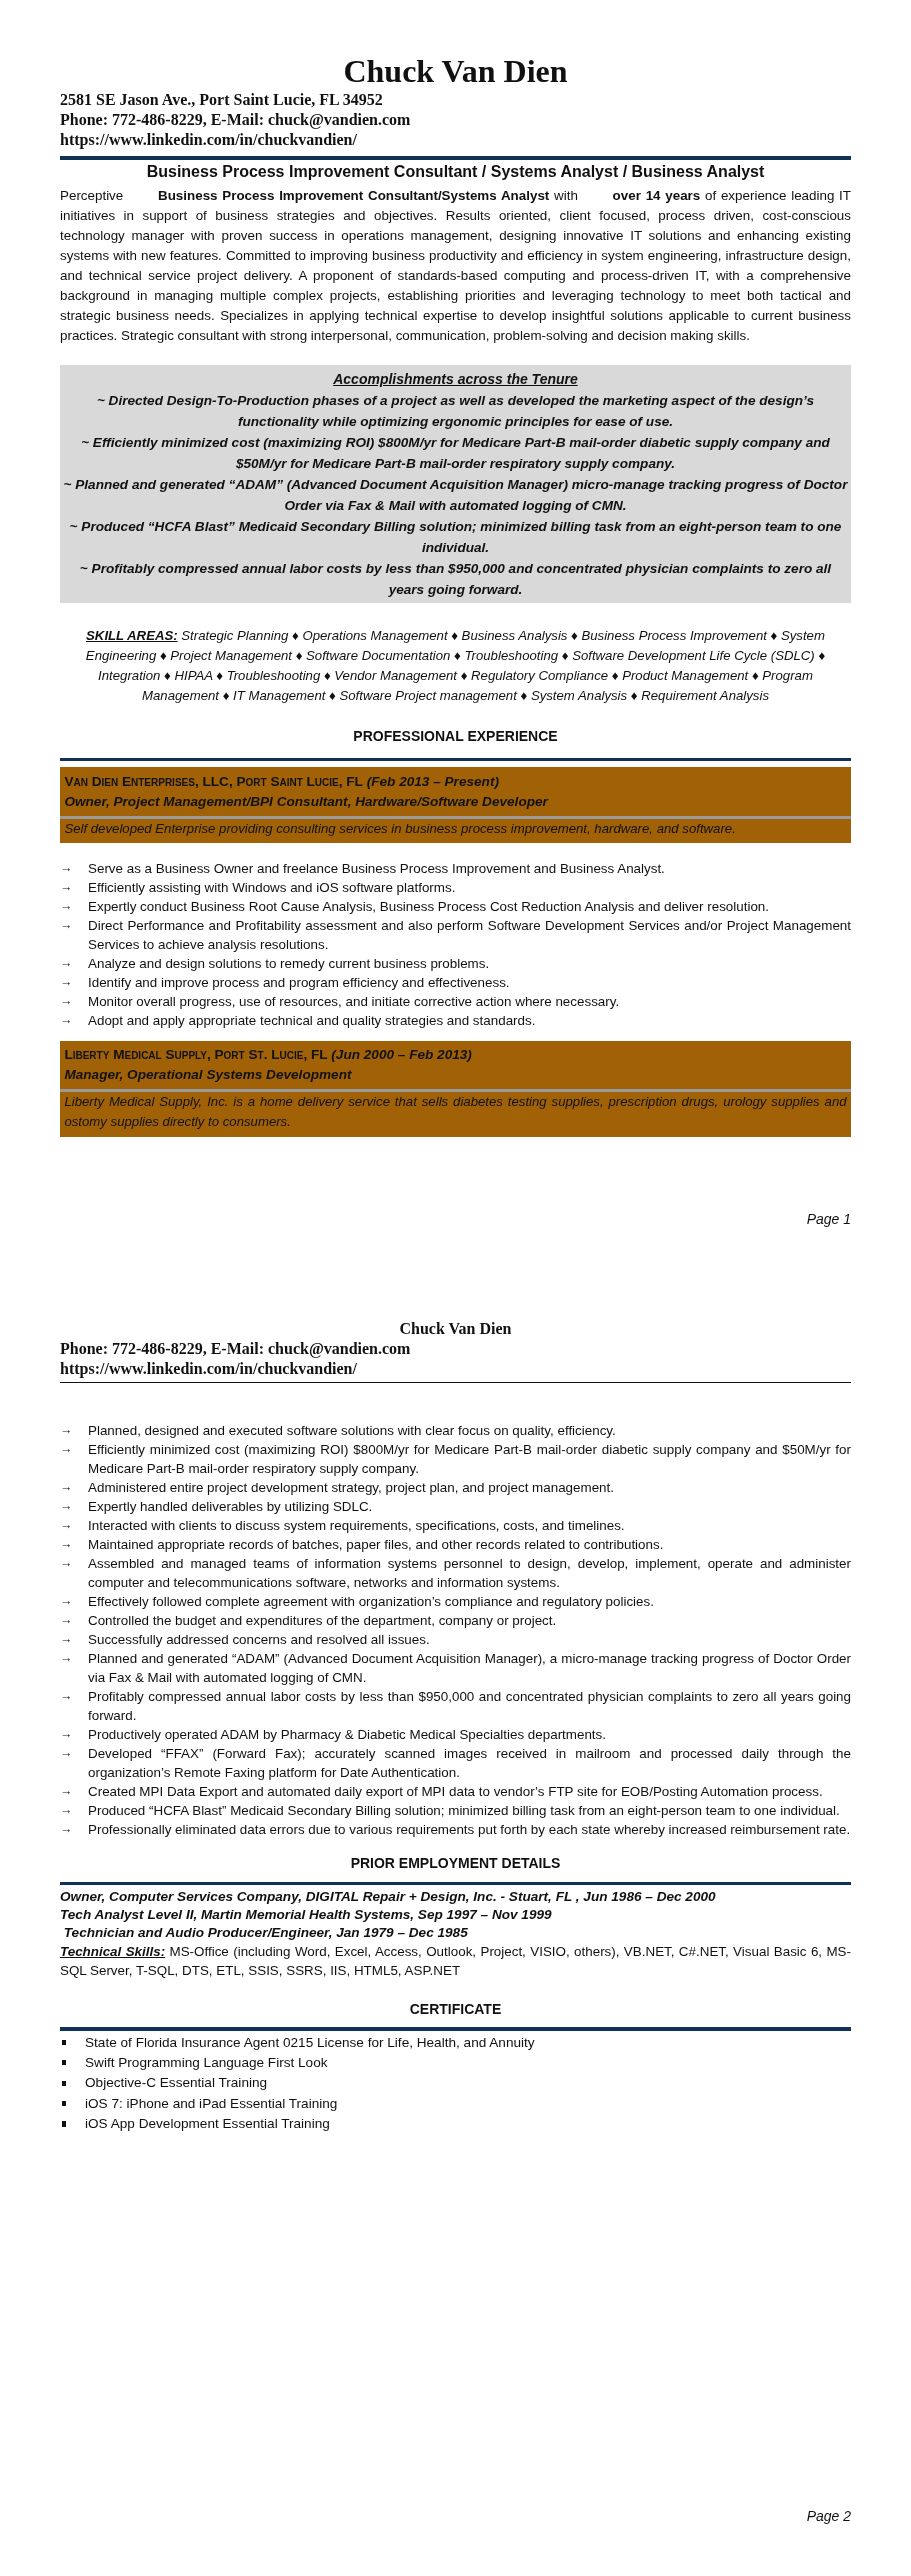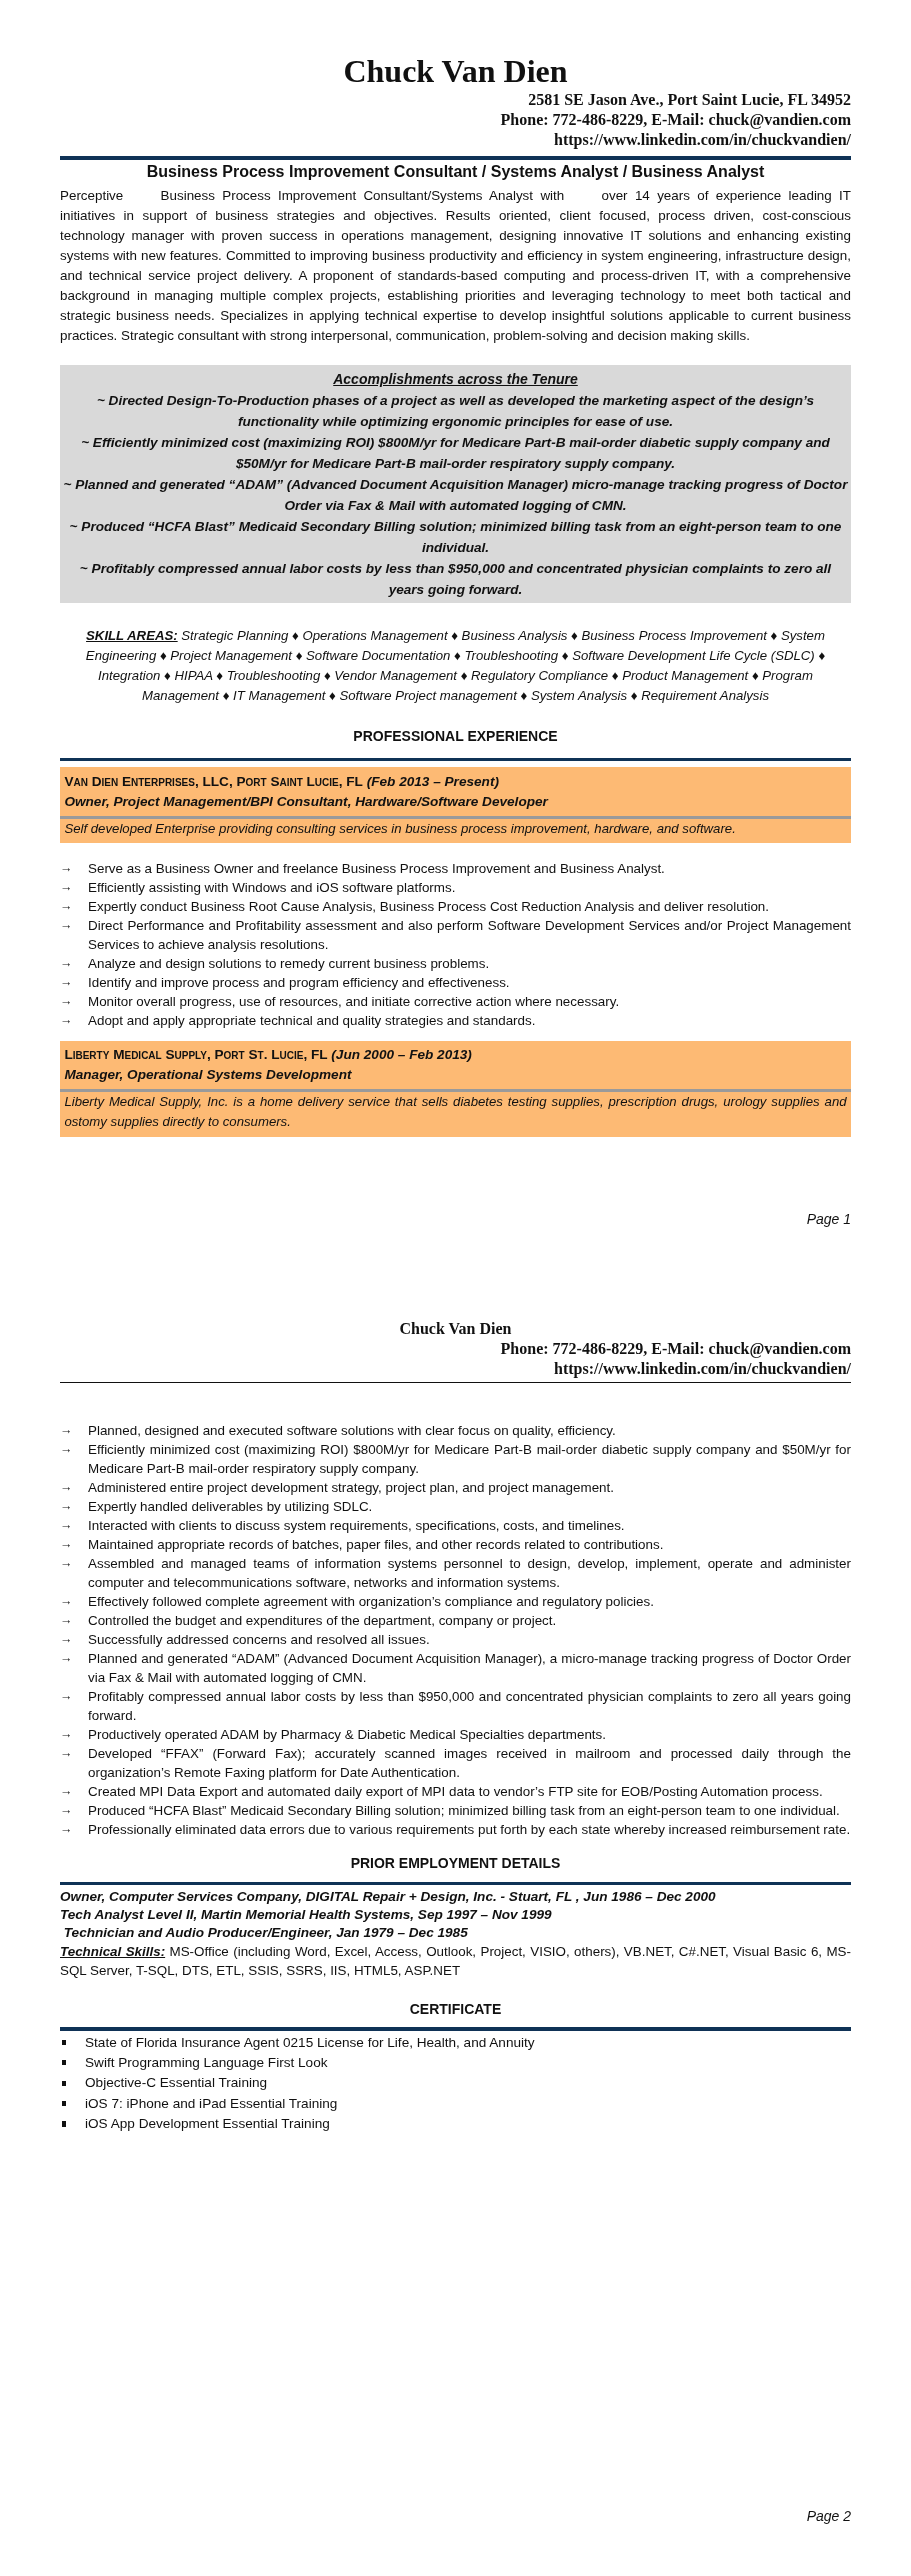--- a/index.html
+++ b/index.html
@@ -5,40 +5,40 @@
   html, body { margin: 0; padding: 0; background: #ffffff; }
   body { width: 911px; height: 2576px; position: relative; overflow: hidden; color: #111; }
   .page { position: absolute; left: 0; width: 911px; }
   #page1 { top: 0; height: 1288px; }
   #page2 { top: 1288px; height: 1288px; }
   .content { position: absolute; left: 60px; width: 791px; }
   .serif { font-family: "Liberation Serif", "DejaVu Serif", serif; }
   .sans { font-family: "Liberation Sans", "DejaVu Sans", sans-serif; }
 
   .name-big { text-align: center; font-weight: bold; font-size: 32px; line-height: 37px; }
-  .contact-line { text-align: right; font-weight: bold; font-size: 16px; line-height: 20px; }
+  .contact-line { text-align: left; font-weight: bold; font-size: 16px; line-height: 20px; }
   .name-small { text-align: center; font-weight: bold; font-size: 16px; line-height: 20px; }
   .rule-blue { height: 3.7px; background: #0f3256; }
   .rule-black { height: 1.5px; background: #111; }
   .rule-gray { height: 2.9px; background: #9a9a9a; }
 
   .headline { text-align: center; font-weight: bold; font-size: 16px; line-height: 20.6px; margin-top: 2.9px; }
   .summary { text-align: justify; font-size: 13.4px; line-height: 20px; margin-top: 2.9px; }
-  .summary b { font-weight: normal; padding-left: 30px; }
+  .summary b { font-weight: bold; padding-left: 30px; }
 
   .acc-box { background: #d9d9d9; margin-top: 19px; padding: 4.4px 2.9px 2.9px 2.9px; text-align: center; }
   .acc-title { font-weight: bold; font-style: italic; text-decoration: underline; font-size: 14px; line-height: 20.6px; }
   .acc-item { font-weight: bold; font-style: italic; font-size: 13.6px; line-height: 21px; }
 
   .skills { text-align: center; font-style: italic; font-size: 13.2px; line-height: 20px; margin-top: 23.5px; padding: 0 2.9px; }
   .skills .lbl { font-weight: bold; text-decoration: underline; }
 
   .section-title { text-align: center; font-weight: bold; font-size: 14px; line-height: 17.6px; }
 
-  .job-box { background: #fdba74; padding: 4.4px 4.4px 4.4px 4.4px; }
+  .job-box { background: #a16207; padding: 4.4px 4.4px 4.4px 4.4px; }
   .job-head { font-weight: bold; font-size: 13.6px; line-height: 20px; }
   .job-head .sc { font-variant: small-caps; }
   .job-head .dt { font-style: italic; }
   .job-title { font-weight: bold; font-style: italic; font-size: 13.6px; line-height: 20px; }
   .job-desc { font-style: italic; font-size: 13.2px; line-height: 20px; text-align: justify; padding-top: 0; }
 
   .arrow-list { list-style: none; margin: 0; padding: 0; }
   .arrow-list li { position: relative; padding-left: 28px; font-size: 13.4px; line-height: 19px; text-align: justify; }
   .arrow-list li .arr { position: absolute; left: 0; top: 0; font-size: 12.5px; }
 

